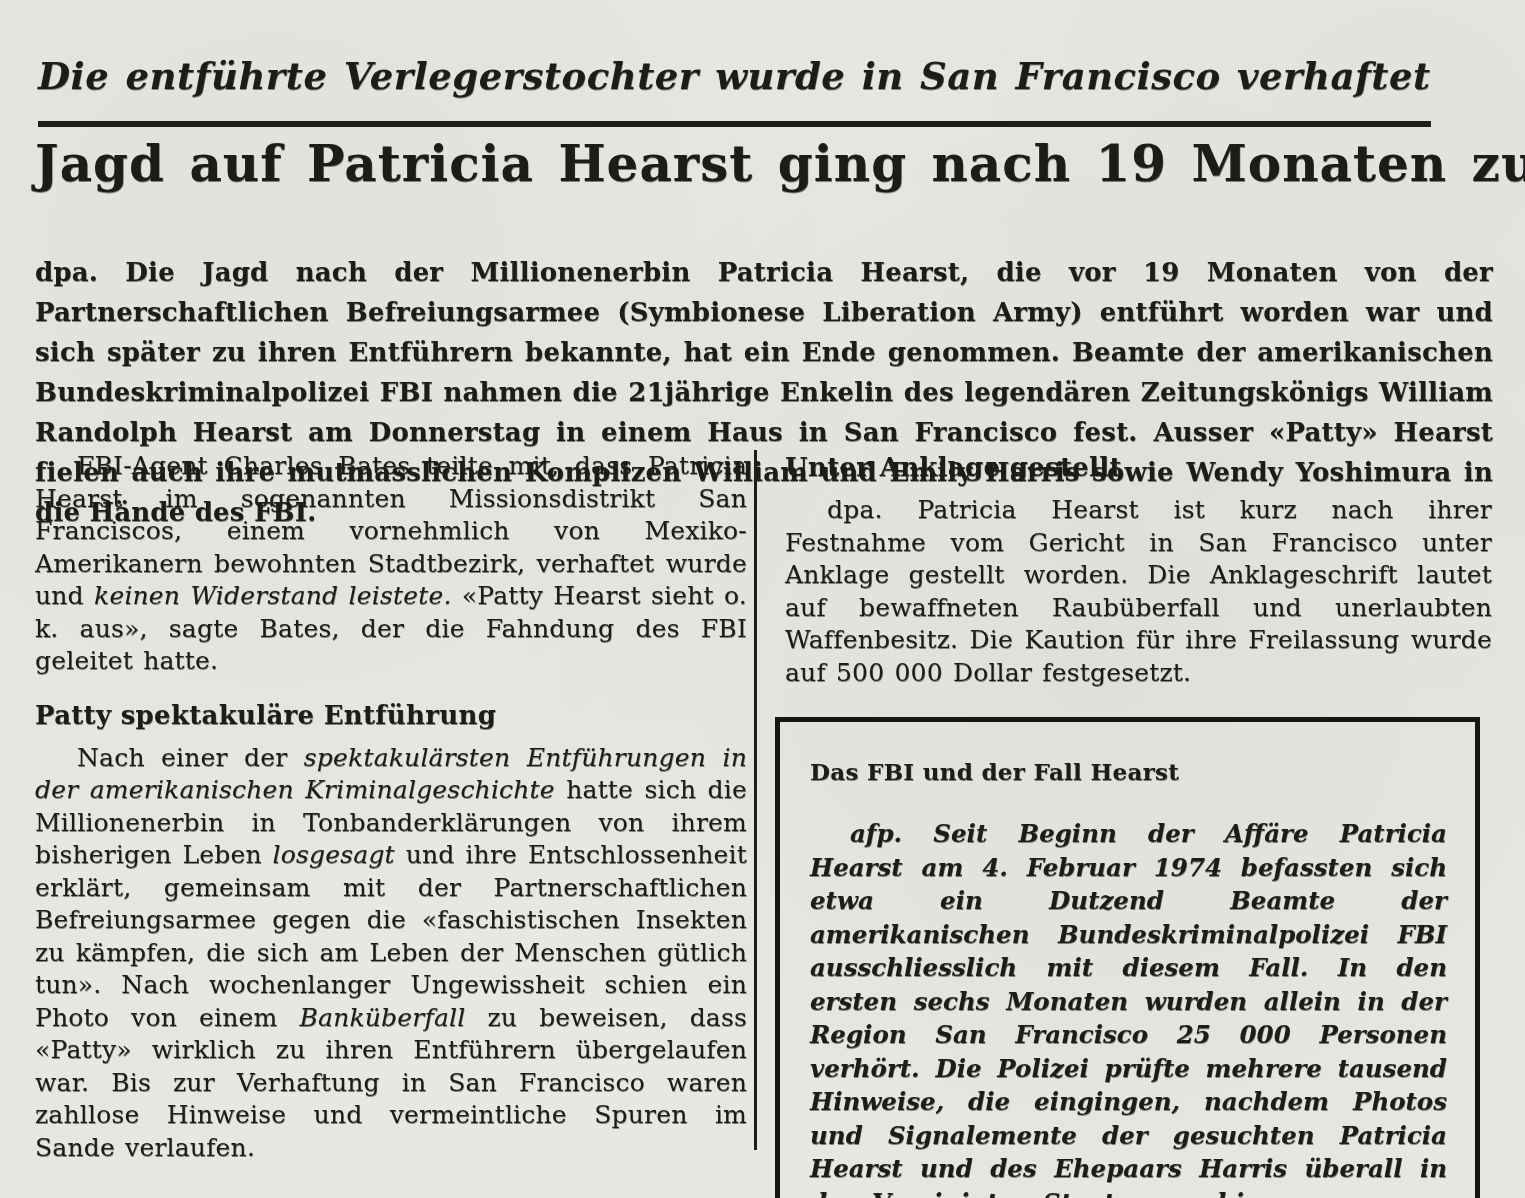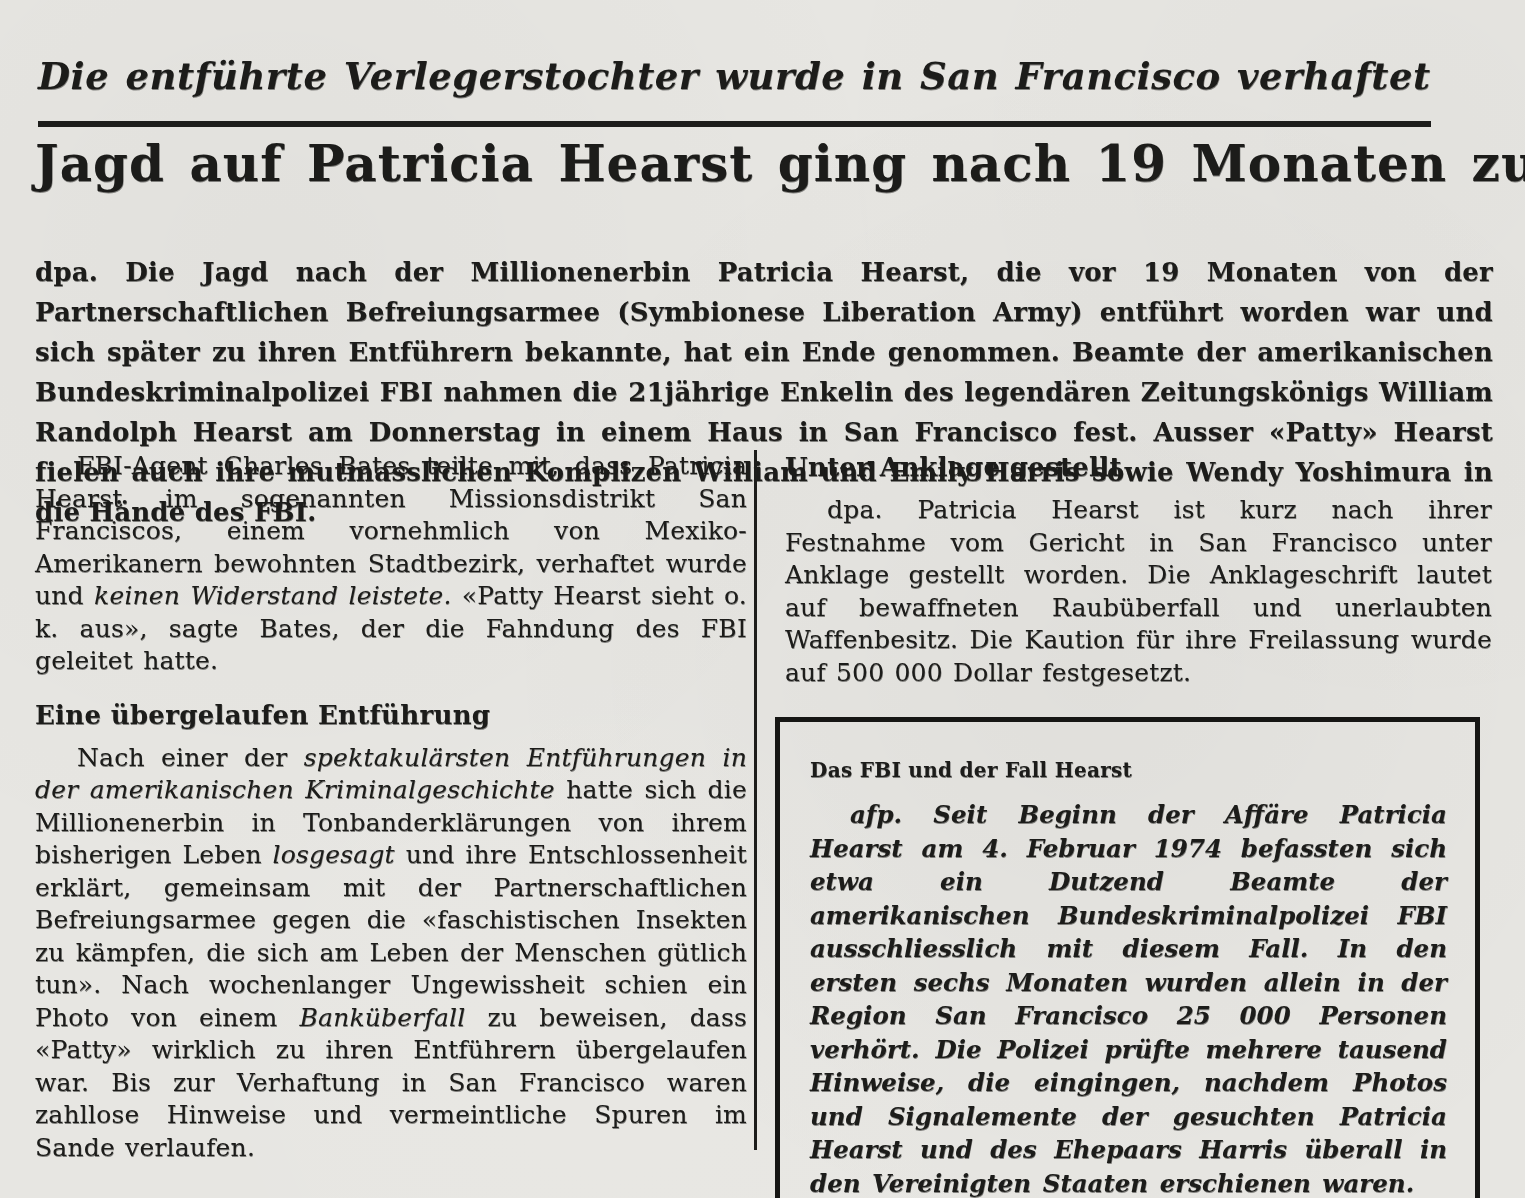--- a/index.html
+++ b/index.html
@@ -107,23 +107,23 @@
   .fbi-box {
     margin-top: 28px;
     margin-left: -10px;
     width: 705px;
     box-sizing: border-box;
     border: 5px solid #161614;
     padding: 36px 28px 28px 30px;
     background: transparent;
   }
   .fbi-box-title {
-    font-size: 20px;
+    font-size: 23px;
     font-weight: bold;
-    margin: 0 0 16px 0;
+    margin: 0 0 32px 0;
     letter-spacing: 0.3px;
   }
   .fbi-box-text {
     font-size: 24.5px;
     font-style: italic;
     font-weight: bold;
     line-height: 33.5px;
     text-align: justify;
     text-indent: 40px;
     margin: 0;
@@ -138,21 +138,21 @@
   <div class="kicker ink">Die entführte Verlegerstochter wurde in San Francisco verhaftet</div>
 
   <h1 class="headline ink" style="margin:0; font-size:50px;">Jagd auf Patricia Hearst ging nach 19 Monaten zu Ende</h1>
 
   <p class="lead ink">dpa. Die Jagd nach der Millionenerbin Patricia Hearst, die vor 19 Monaten von der Partnerschaftlichen Befreiungsarmee (Symbionese Liberation Army) entführt worden war und sich später zu ihren Entführern bekannte, hat ein Ende genommen. Beamte der amerikanischen Bundeskriminalpolizei FBI nahmen die 21jährige Enkelin des legendären Zeitungskönigs William Randolph Hearst am Donnerstag in einem Haus in San Francisco fest. Ausser «Patty» Hearst fielen auch ihre mutmasslichen Komplizen William und Emily Harris sowie Wendy Yoshimura in die Hände des FBI.</p>
 
   <div class="col-divider"></div>
 
   <div class="col-left">
     <p class="body-par ink"><span>FBI-Agent Charles Bates teilte mit, dass Patricia Hearst im sogenannten Missionsdistrikt San Franciscos, einem vornehmlich von Mexiko-Amerikanern bewohnten Stadtbezirk, verhaftet wurde und </span><i>keinen Widerstand leistete.</i><span> «Patty Hearst sieht o. k. aus», sagte Bates, der die Fahndung des FBI geleitet hatte.</span></p>
-    <div class="subhead ink">Eine übergelaufen Entführung</div>
+    <div class="subhead ink">Patty spektakuläre Entführung</div>
     <p class="body-par ink"><span>Nach einer der </span><i>spektakulärsten Entführungen</i><span> </span><i>in der amerikanischen Kriminalgeschichte</i><span> hatte sich die Millionenerbin in Tonbanderklärungen von ihrem bisherigen Leben </span><i>losgesagt</i><span> und ihre Entschlossenheit erklärt, gemeinsam mit der Partnerschaftlichen Befreiungsarmee gegen die «faschistischen Insekten zu kämpfen, die sich am Leben der Menschen gütlich tun». Nach wochenlanger Ungewissheit schien ein Photo von einem </span><i>Banküberfall</i><span> zu beweisen, dass «Patty» wirklich zu ihren Entführern übergelaufen war. Bis zur Verhaftung in San Francisco waren zahllose Hinweise und vermeintliche Spuren im Sande verlaufen.</span></p>
   </div>
 
   <div class="col-right">
     <div class="subhead first ink">Unter Anklage gestellt</div>
     <p class="body-par ink">dpa. Patricia Hearst ist kurz nach ihrer Festnahme vom Gericht in San Francisco unter Anklage gestellt worden. Die Anklageschrift lautet auf bewaffneten Raubüberfall und unerlaubten Waffenbesitz. Die Kaution für ihre Freilassung wurde auf 500 000 Dollar festgesetzt.</p>
 
     <div class="fbi-box">
       <div class="fbi-box-title ink">Das FBI und der Fall Hearst</div>
       <p class="fbi-box-text ink">afp. Seit Beginn der Affäre Patricia Hearst am 4. Februar 1974 befassten sich etwa ein Dutzend Beamte der amerikanischen Bundeskriminalpolizei FBI ausschliesslich mit diesem Fall. In den ersten sechs Monaten wurden allein in der Region San Francisco 25 000 Personen verhört. Die Polizei prüfte mehrere tausend Hinweise, die eingingen, nachdem Photos und Signalemente der gesuchten Patricia Hearst und des Ehepaars Harris überall in den Vereinigten Staaten erschienen waren.</p>

